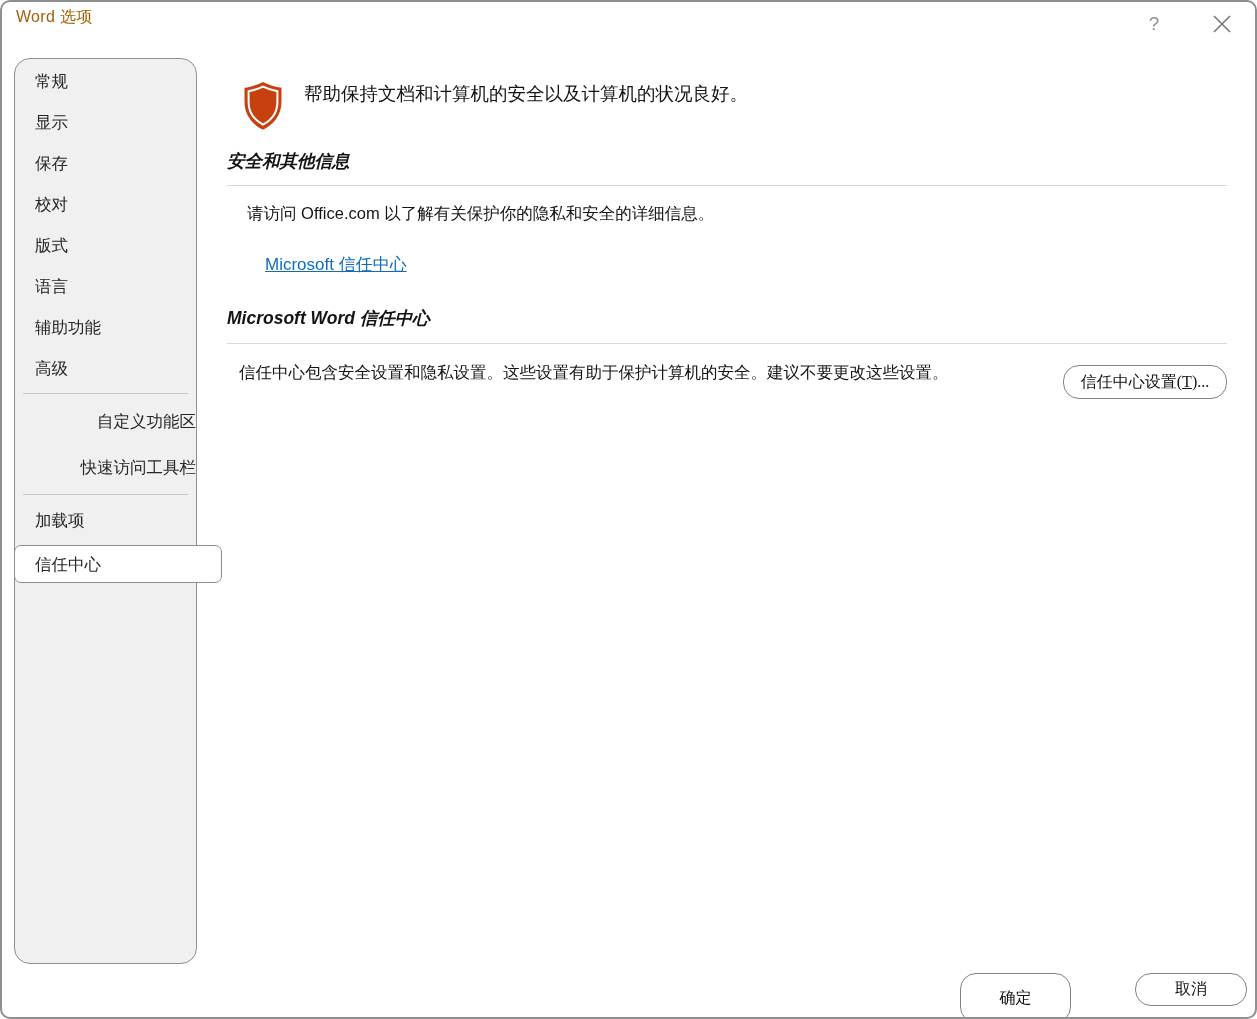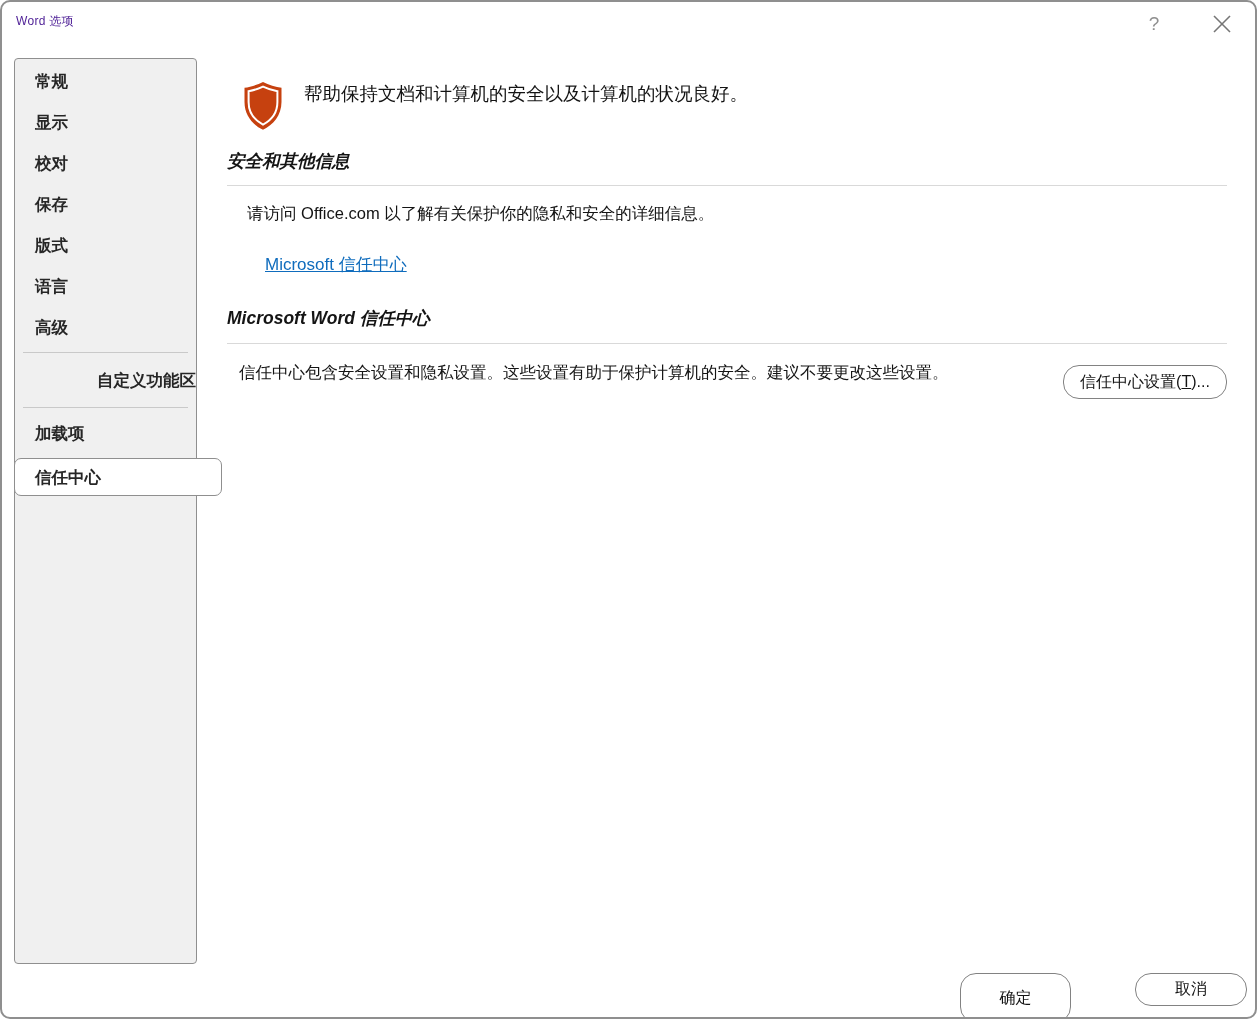--- a/index.html
+++ b/index.html
@@ -16,23 +16,23 @@
     box-sizing: border-box;
     background: #ffffff;
     border: 2px solid #8f8f8f;
     border-radius: 10px;
     overflow: hidden;
   }
   
   .titlebar-title {
     position: absolute;
     left: 14px;
-    top: 11px;
-    font-size: 12px;
-    color: #4c1d95;
+    top: 5px;
+    font-size: 16px;
+    color: #a16207;
     letter-spacing: 0.3px;
   }
   .help-btn {
     position: absolute;
     left: 1138px;
     top: 8px;
     width: 28px;
     height: 28px;
     display: flex;
     align-items: center;
@@ -56,23 +56,22 @@
   
   .sidebar {
     position: absolute;
     left: 12px;
     top: 56px;
     width: 183px;
     height: 906px;
     box-sizing: border-box;
     background: #f0f0f0;
     border: 1px solid #8f8f8f;
-    border-radius: 4px;
+    border-radius: 16px;
     padding-top: 2px;
-    font-weight: bold;
   }
   .nav-item {
     height: 41px;
     line-height: 41px;
     padding-left: 20px;
     font-size: 16.5px;
     color: #262626;
     cursor: pointer;
     white-space: nowrap;
   }
@@ -147,21 +146,21 @@
     background: #ffffff;
     border: 1px solid #828282;
     border-radius: 16px;
     font-size: 16px;
     color: #141414;
     display: flex;
     align-items: center;
     justify-content: center;
     cursor: pointer;
     white-space: nowrap;
-    font-family: Liberation Sans, sans-serif;
+    font-family: Liberation Serif, serif;
     padding: 0;
   }
   .settings-btn { left: 1061px; top: 363px; width: 164px; height: 34px; }
   .ok-btn       { left: 958px; top: 971px; width: 111px; height: 50px; }
   .cancel-btn   { left: 1133px; top: 971px; width: 112px; height: 33px; }
   .access-key { text-decoration: underline; }
 </style>
 </head>
 <body>
 
@@ -174,27 +173,29 @@
   <div class="close-btn">
     <svg width="20" height="20" viewBox="0 0 20 20">
       <line x1="2" y1="2" x2="18" y2="18" stroke="#767676" stroke-width="1.6"></line>
       <line x1="18" y1="2" x2="2" y2="18" stroke="#767676" stroke-width="1.6"></line>
     </svg>
   </div>
 
   <div class="sidebar">
     <div class="nav-item">常规</div>
     <div class="nav-item">显示</div>
+    <div class="nav-item">保存</div>
     <div class="nav-item">校对</div>
-    <div class="nav-item">保存</div>
     <div class="nav-item">版式</div>
     <div class="nav-item">语言</div>
+    <div class="nav-item">辅助功能</div>
     <div class="nav-item">高级</div>
     <hr class="nav-divider">
     <div class="nav-item tall">自定义功能区</div>
+    <div class="nav-item tall">快速访问工具栏</div>
     <hr class="nav-divider">
     <div class="nav-item mid">加载项</div>
     <div class="nav-item selected">信任中心</div>
   </div>
 
   <div class="intro-row">
     <span>
       <svg width="42" height="50" viewBox="0 0 42 50">
         <path class="shield-fill" d="M21 1 C15.5 3.8 8 6 2.5 6.8 L2.5 21 C2.5 34.5 11 44 21 48.8 C31 44 39.5 34.5 39.5 21 L39.5 6.8 C34 6 26.5 3.8 21 1 Z" fill="#c6410f"></path>
         <path d="M21 5.6 C16.6 7.7 11 9.4 6.6 10.2 L6.6 21 C6.6 31.6 13.1 39.4 21 43.6 C28.9 39.4 35.4 31.6 35.4 21 L35.4 10.2 C31 9.4 25.4 7.7 21 5.6 Z" fill="none" stroke="#ffffff" stroke-width="2"></path>

